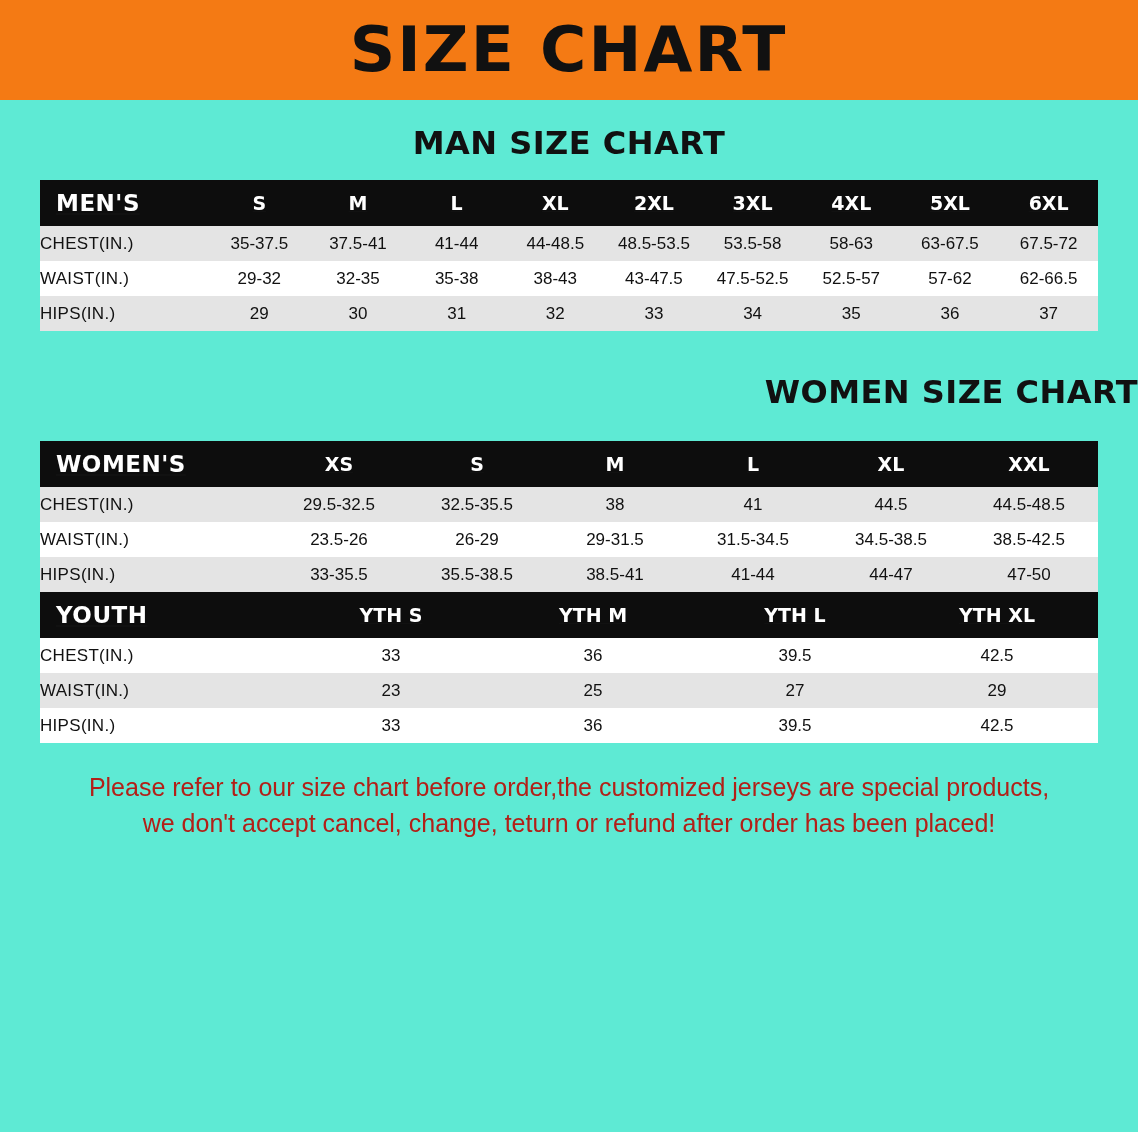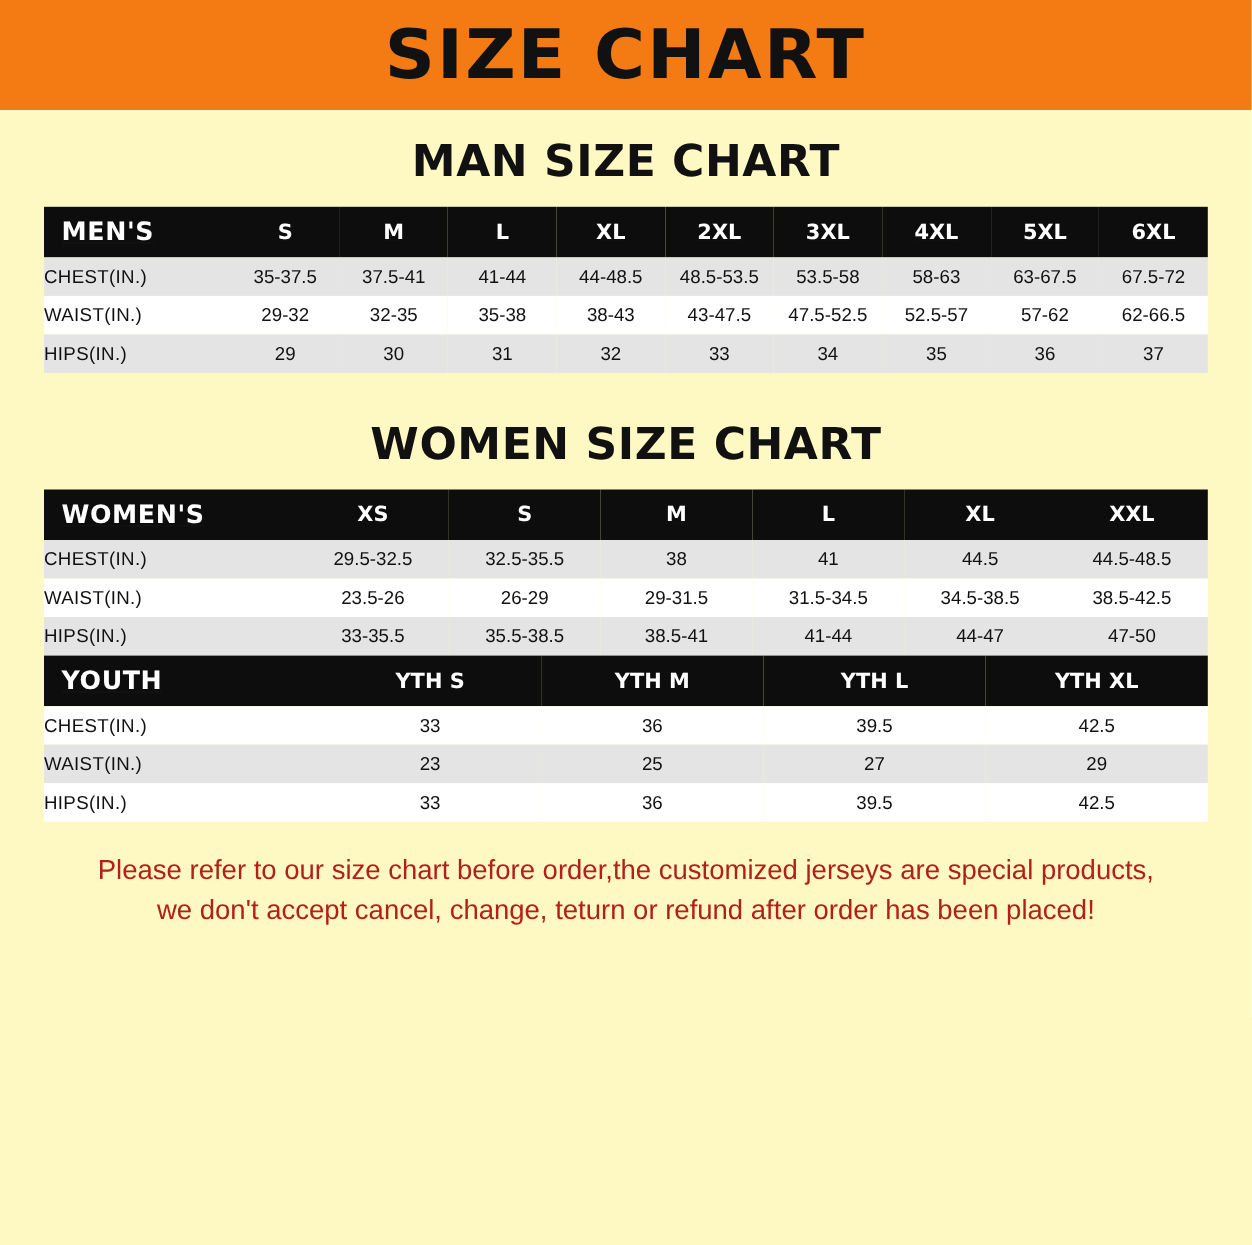--- a/index.html
+++ b/index.html
@@ -13,21 +13,21 @@
     height: 1132px;
     font-family: "Liberation Sans", sans-serif;
     color: #111111;
     overflow: hidden;
   }
 
   .page {
     position: relative;
     width: 1138px;
     height: 1132px;
-    background: #fef9c3;
+    background: #5eead4;
   }
 
   
   .banner {
     width: 100%;
     height: 100px;
     background: #f47a14;
     display: flex;
     align-items: center;
     justify-content: center;
@@ -40,26 +40,26 @@
     color: #111111;
     line-height: 1;
     transform: scaleX(1.02);
   }
 
   
   .section-heading {
     text-align: center;
     font-family: "DejaVu Sans", sans-serif;
     font-weight: bold;
-    font-size: 40px;
+    font-size: 32px;
     letter-spacing: 0.5px;
     color: #111111;
   }
   .h-man   { margin: 24px 0 18px 0; }
-  .h-women { margin: 42px 0 18px 0; }
+  .h-women { margin: 42px 0 30px 0; text-align: right; }
   .h-youth { margin: 52px 0 18px 0; }
 
   
   .table-wrap {
     width: 1058px;
     margin: 0 auto;
   }
   table.size {
     width: 100%;
     border-collapse: collapse;

